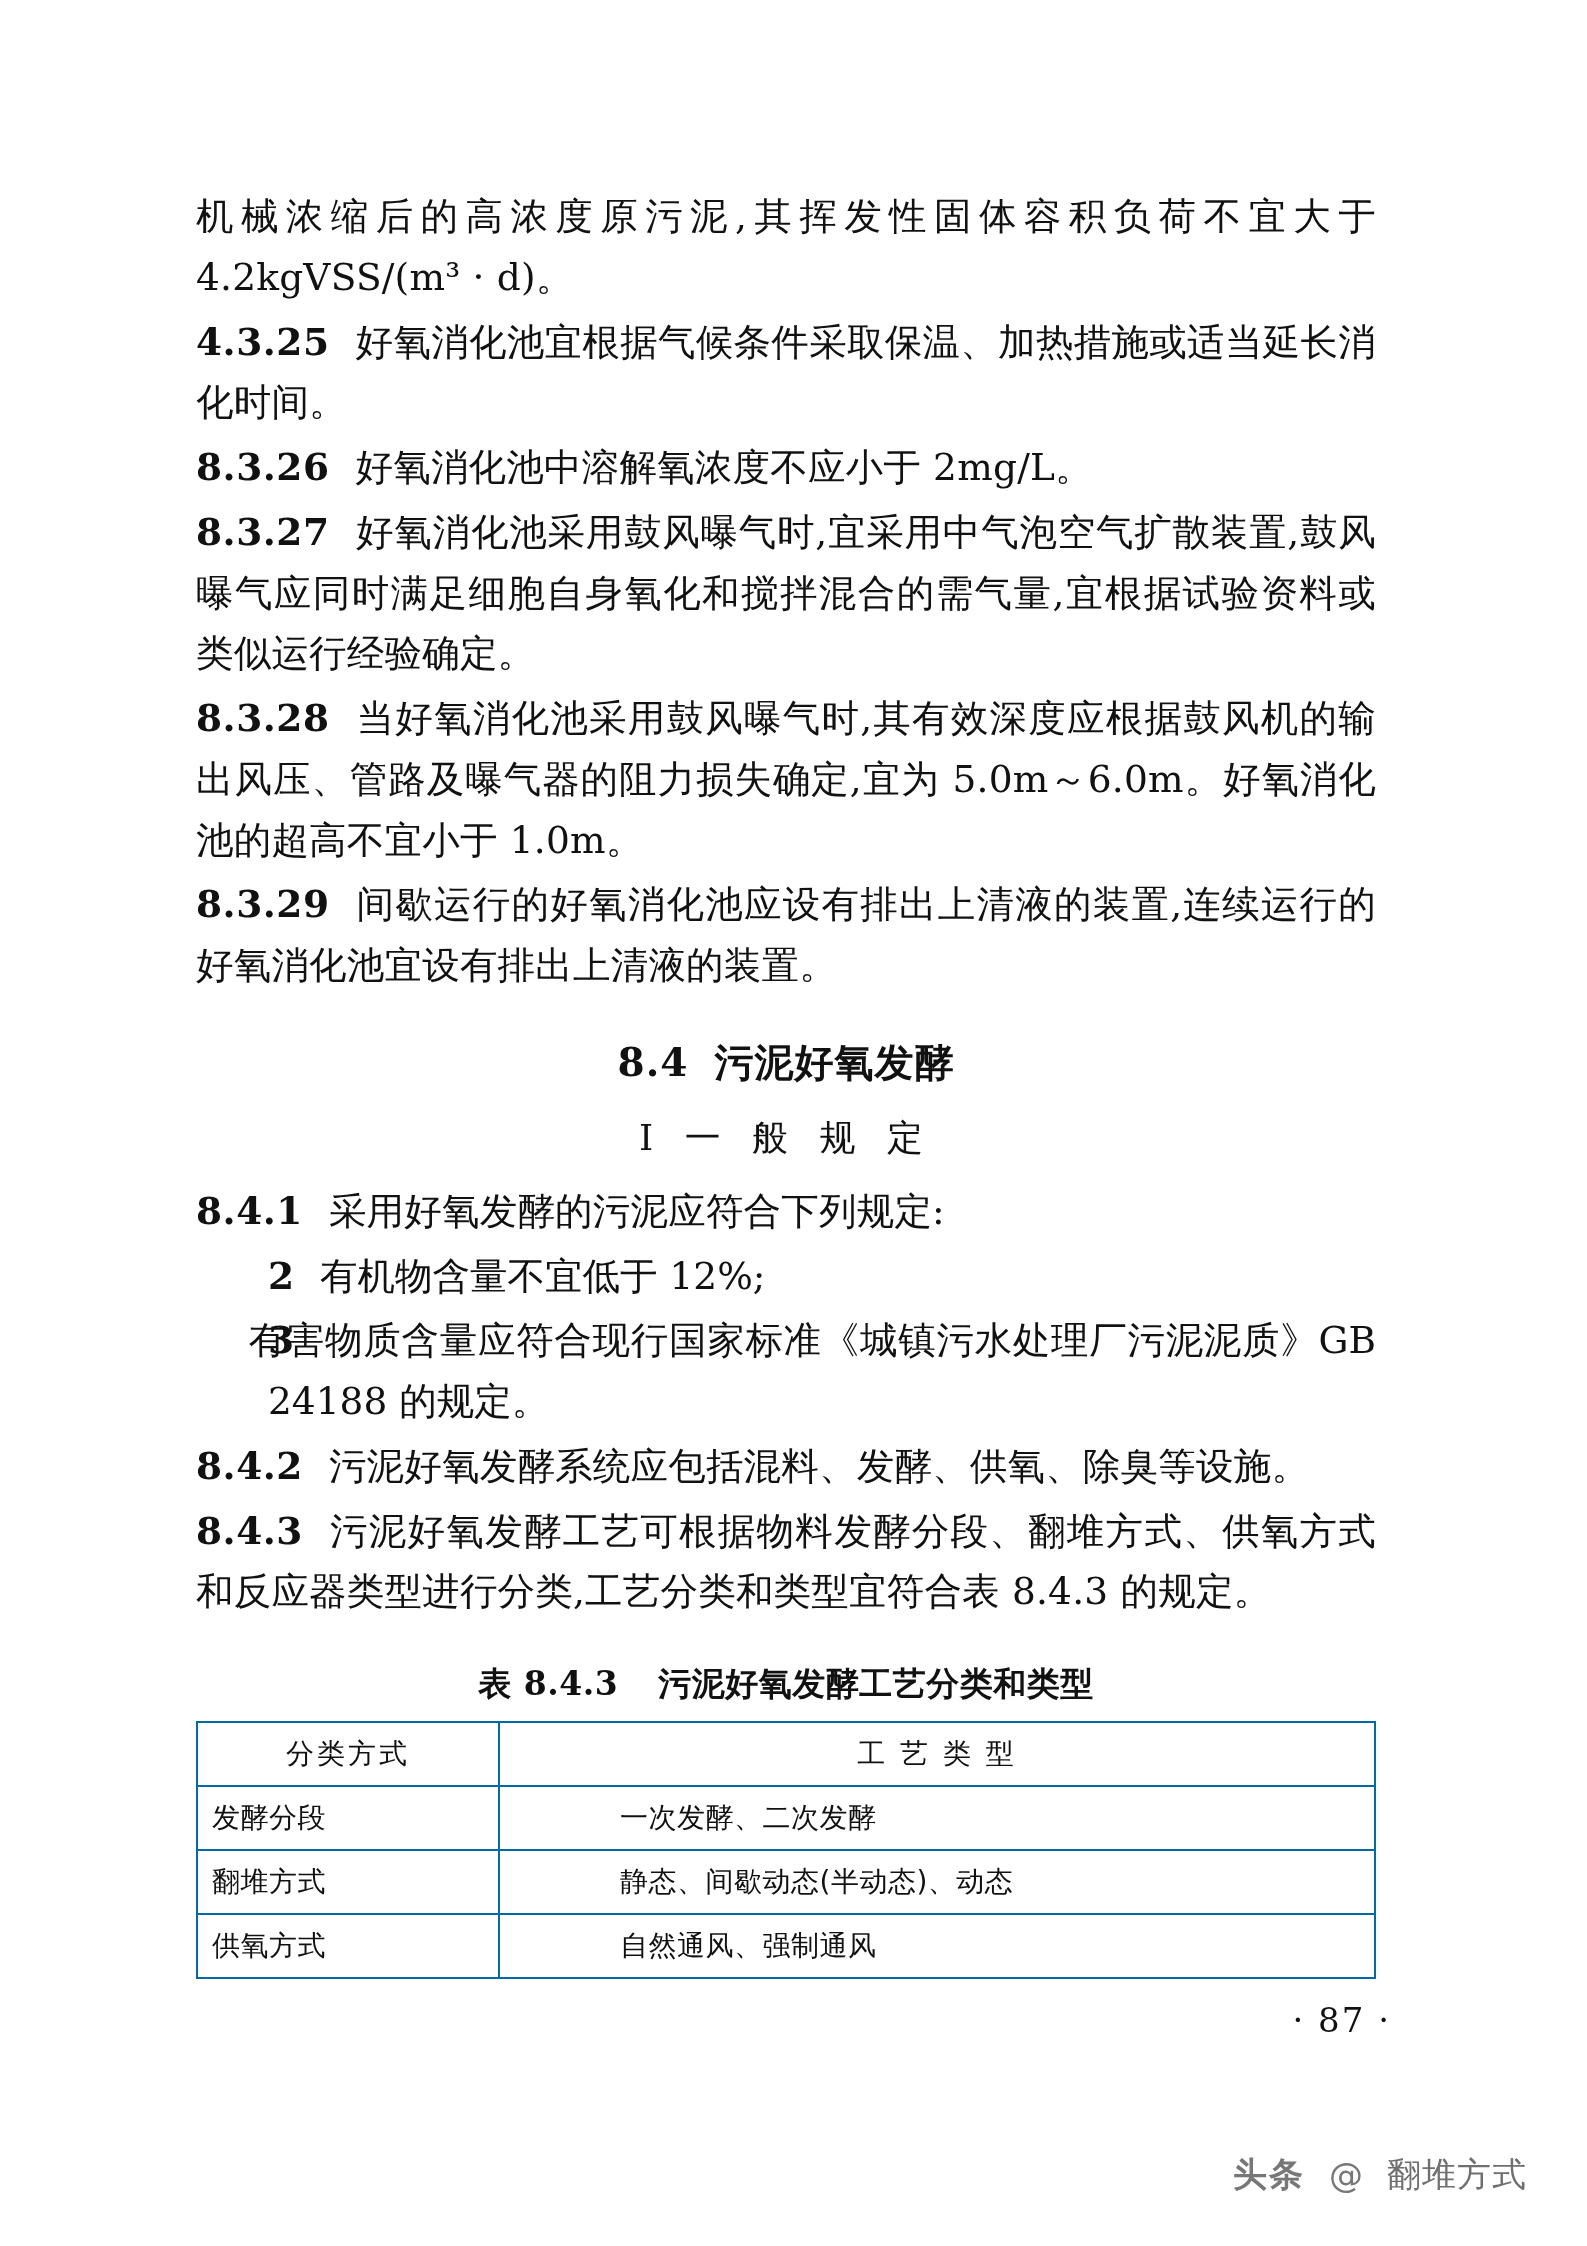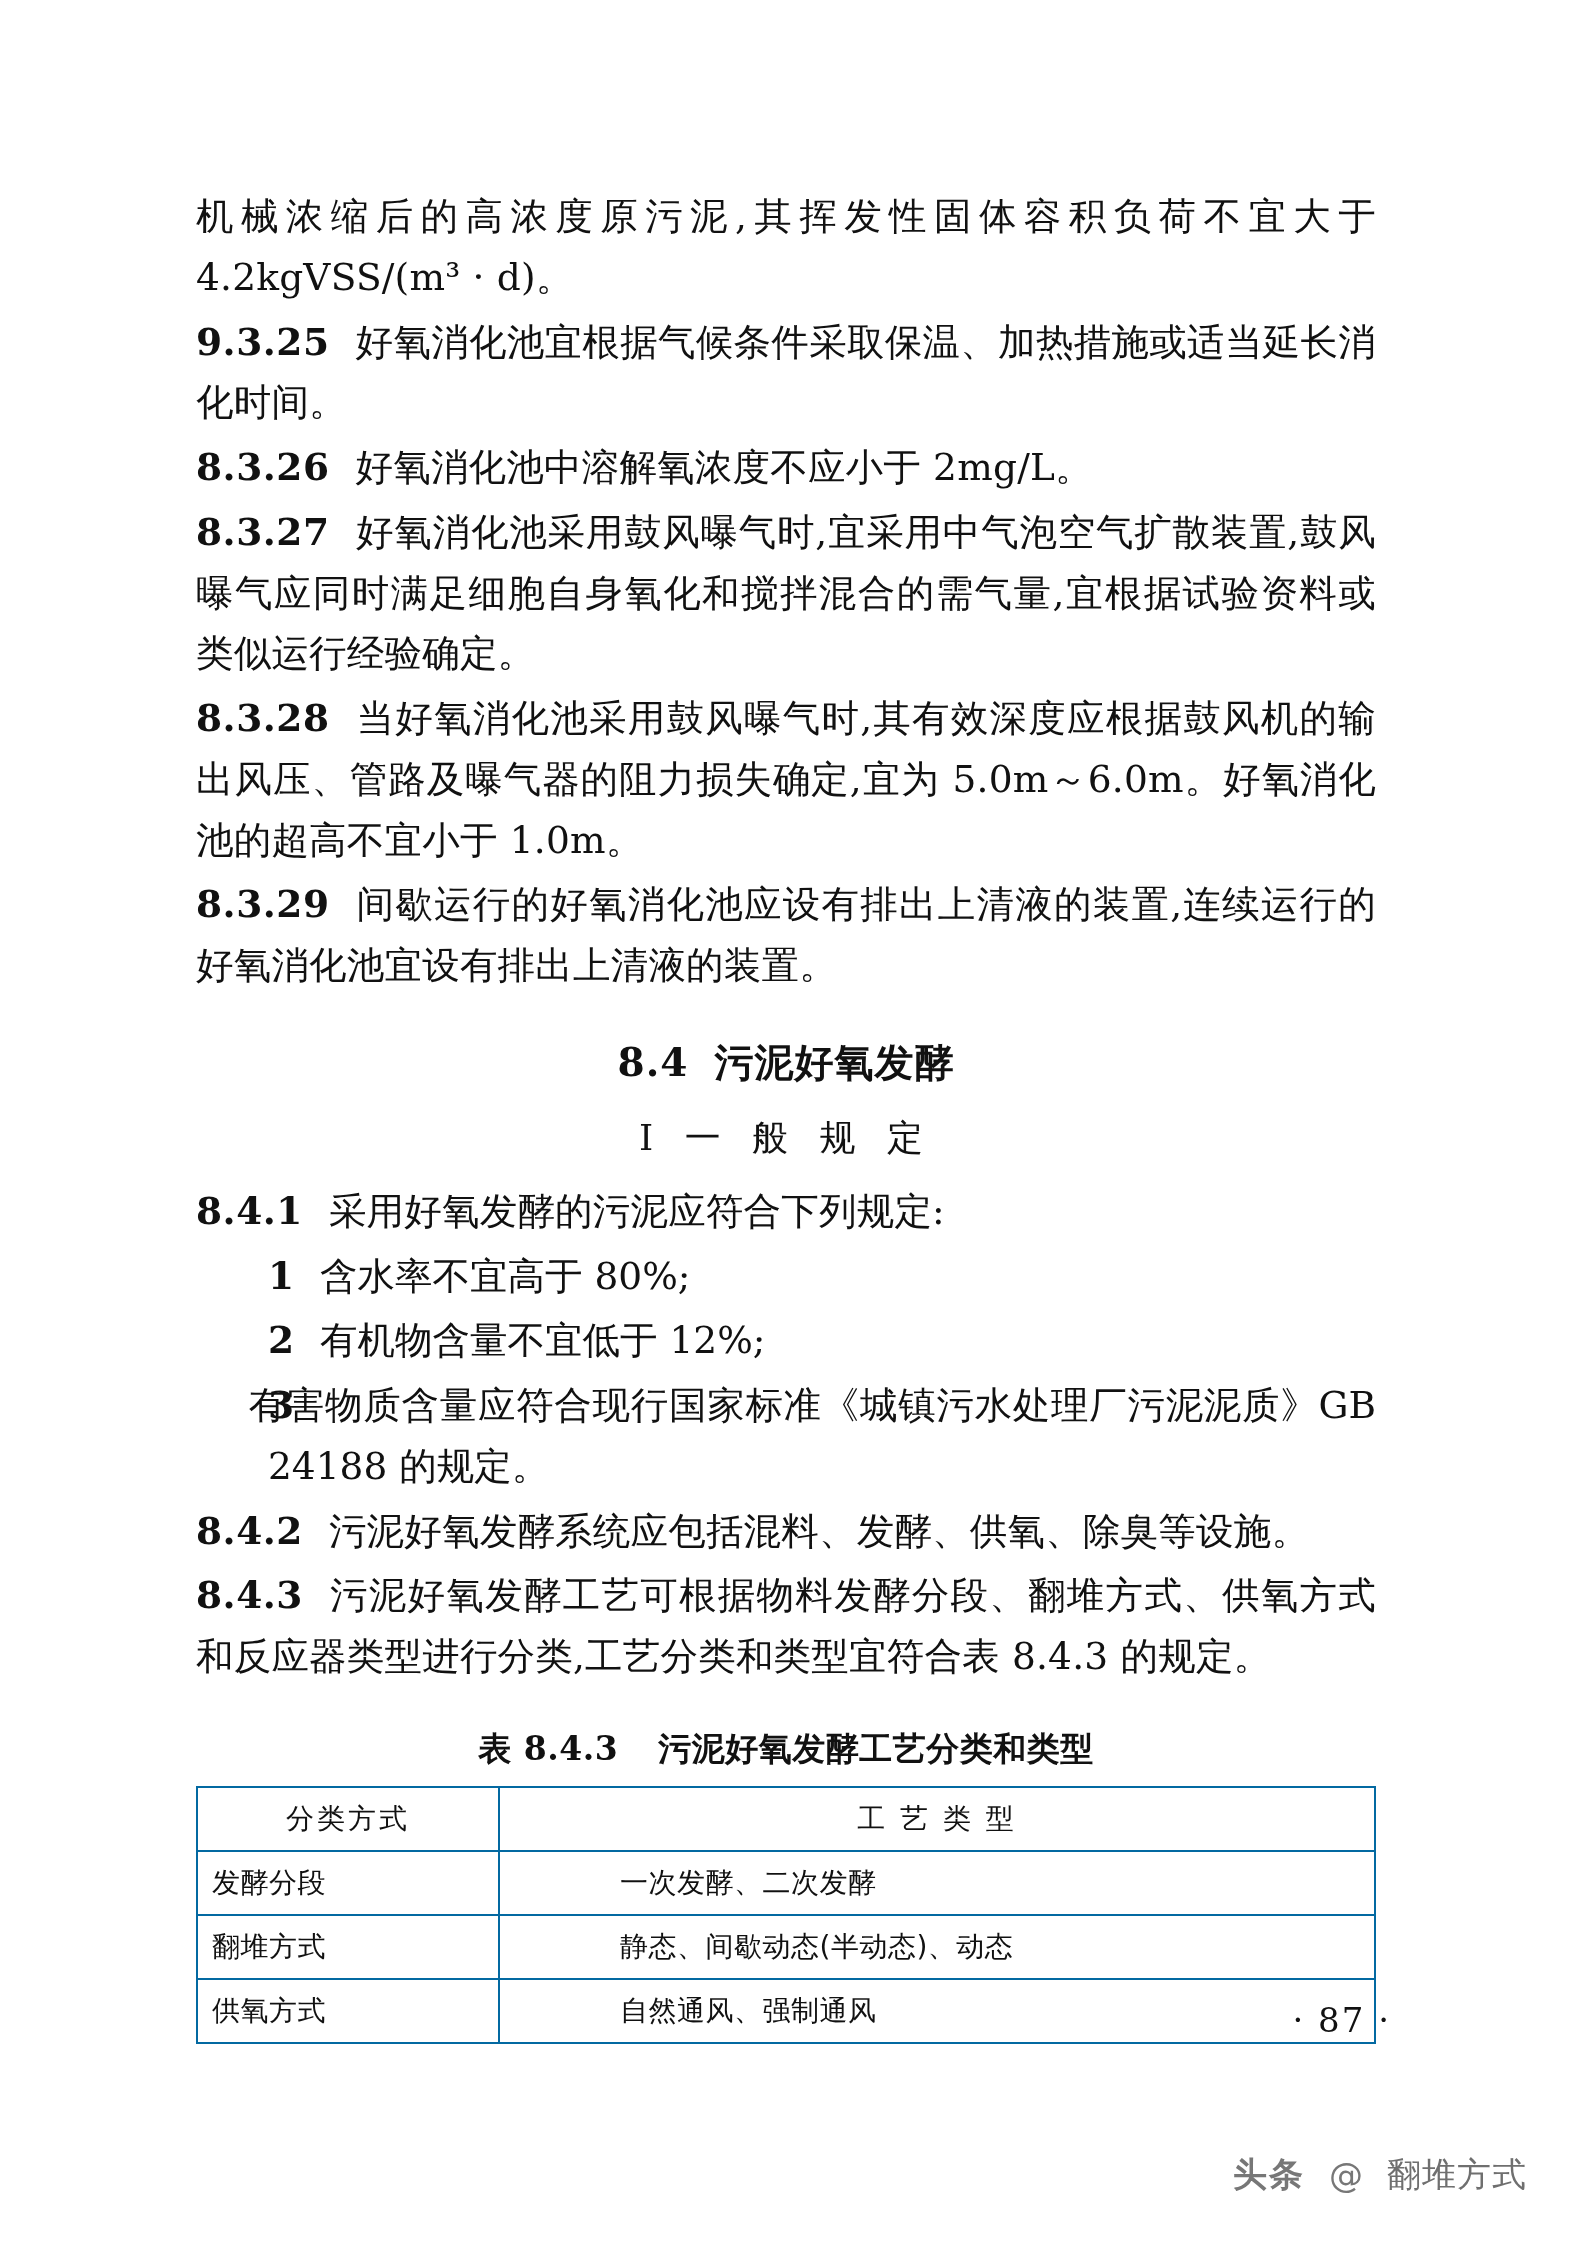--- a/index.html
+++ b/index.html
@@ -146,21 +146,21 @@
 <body>
 
 <div class="page">
   <div class="content">
 
     <p class="para">
       <span>机械浓缩后的高浓度原污泥,其挥发性固体容积负荷不宜大于4.2kgVSS/(m³ · d)。</span>
     </p>
 
     <p class="para">
-      <span class="num">9.3.25</span><span class="gap"></span><span>好氧消化池宜根据气候条件采取保温、加热措施或适当延长消化时间。</span>
+      <span class="num">4.3.25</span><span class="gap"></span><span>好氧消化池宜根据气候条件采取保温、加热措施或适当延长消化时间。</span>
     </p>
 
     <p class="para">
       <span class="num">8.3.26</span><span class="gap"></span><span>好氧消化池中溶解氧浓度不应小于 2mg/L。</span>
     </p>
 
     <p class="para">
       <span class="num">8.3.27</span><span class="gap"></span><span>好氧消化池采用鼓风曝气时,宜采用中气泡空气扩散装置,鼓风曝气应同时满足细胞自身氧化和搅拌混合的需气量,宜根据试验资料或类似运行经验确定。</span>
     </p>
 
@@ -175,23 +175,20 @@
     <div class="sec-title">
       <span>8.4</span><span class="sp"></span><span>污泥好氧发酵</span>
     </div>
 
     <div class="subsec-title">Ⅰ 一 般 规 定</div>
 
     <p class="para">
       <span class="num">8.4.1</span><span class="gap"></span><span>采用好氧发酵的污泥应符合下列规定:</span>
     </p>
 
-    <p class="list-item">
-      <span class="lnum">1</span><span>含水率不宜高于 80%;</span>
-    </p>
 
     <p class="list-item">
       <span class="lnum">2</span><span>有机物含量不宜低于 12%;</span>
     </p>
 
     <p class="list-item" style="padding-left:72px; text-indent:0;">
       <span class="lnum">3</span><span style="margin-left:-72px;">有害物质含量应符合现行国家标准《城镇污水处理厂污泥泥质》GB 24188 的规定。</span>
     </p>
 
     <p class="para">

